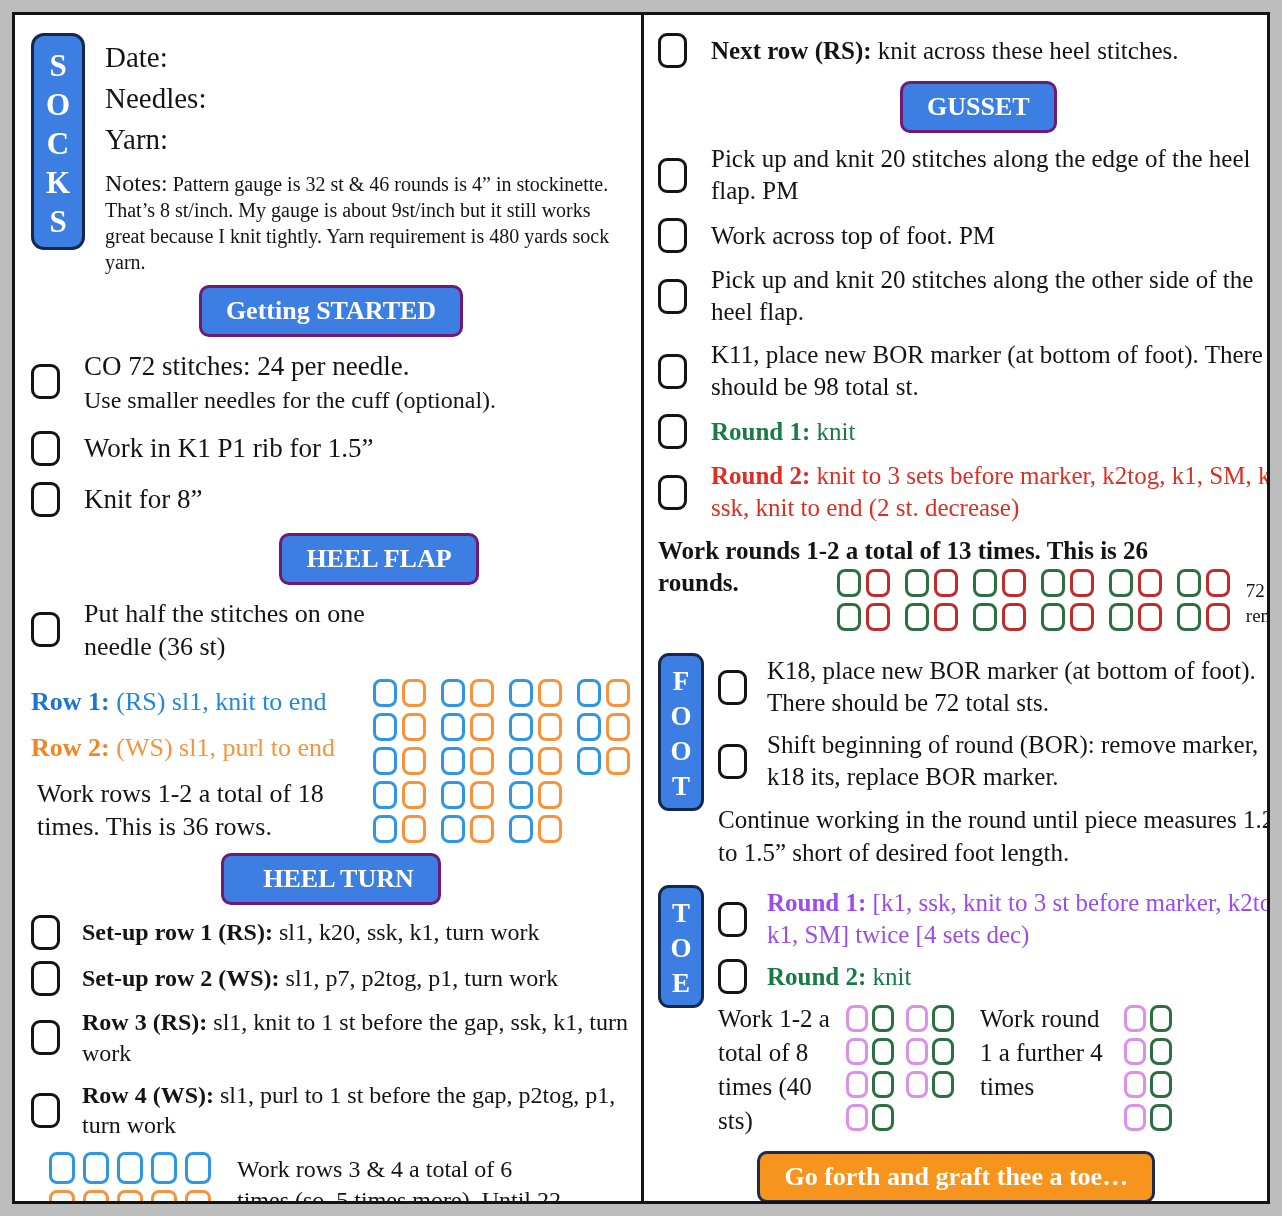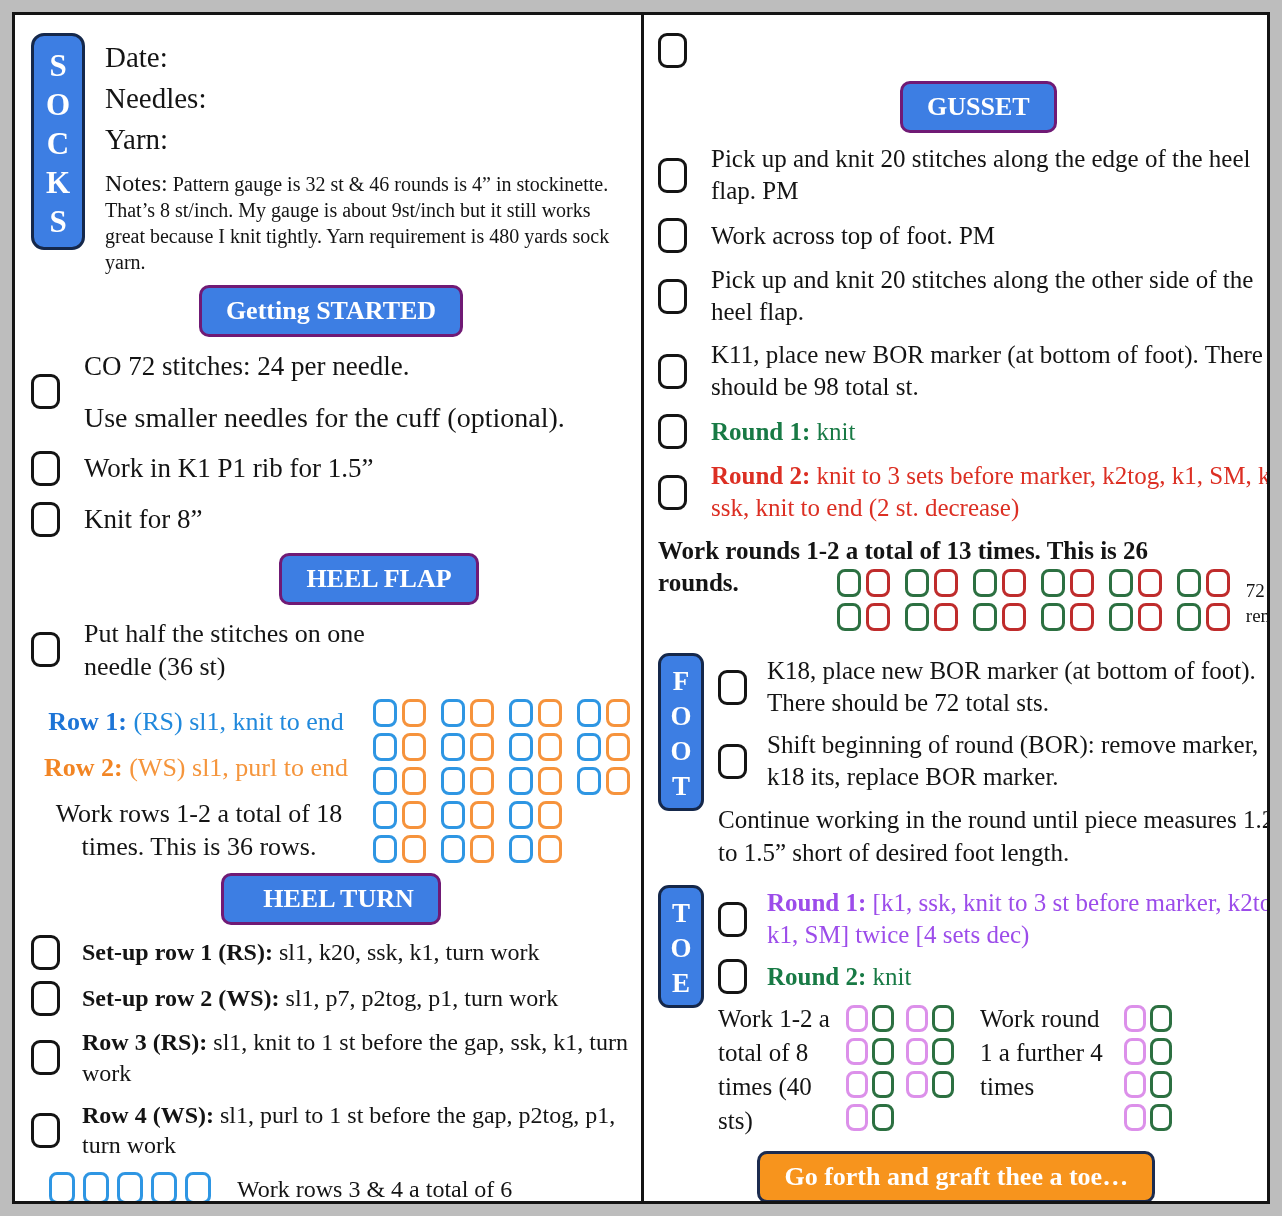--- a/index.html
+++ b/index.html
@@ -61,21 +61,21 @@
   
   .list { }
   .item { display: flex; align-items: center; gap: 24px; margin-bottom: 13px; }
   .cb {
     width: 29px; height: 35px; flex: none;
     border: 3px solid #141414; border-radius: 9px;
     background: #fff;
   }
   .item-body { line-height: 1.28; }
   .item-label { font-weight: bold; }
-  .item-sub { font-size: 28px; line-height: 1.25; margin-top: 16px; }
+  .item-sub { font-size: 24px; line-height: 1.25; margin-top: 1px; }
   .start-list { font-size: 27px; margin-top: 12px; }
   .start-list .item { margin-bottom: 16px; }
   .hf-item-list { font-size: 26px; margin-top: 12px; }
   .hf-item-list .item-body { max-width: 340px; }
   .ht-list { font-size: 24px; margin-top: 10px; }
   .ht-list .item { gap: 22px; margin-bottom: 11px; }
   .top-list { font-size: 25px; margin-top: 6px; }
   .gusset-list { font-size: 25px; margin-top: 10px; }
   .gusset-list .item { margin-bottom: 11px; }
   .foot-list { font-size: 25px; }
@@ -102,21 +102,21 @@
   .gb-violet { border-color: #dc90ea; }
   .grid.big .gbox { width: 26px; height: 32px; }
   .grid.big .grid-group { gap: 8px; }
   .grid.toe .gbox { width: 22px; height: 27px; }
   .grid.toe .grid-row { gap: 12px; margin-bottom: 6px; }
   .grid.toe .grid-group { gap: 4px; }
 
   
   .pill.hf { margin: 0 auto; transform: translateX(48px); }
   .hf-row { display: flex; gap: 12px; align-items: flex-start; margin-top: 14px; }
-  .hf-left { width: 330px; flex: none; padding-top: 8px; text-align: center; }
+  .hf-left { width: 330px; flex: none; padding-top: 8px; }
   .rowline { font-size: 26px; line-height: 1.3; margin-bottom: 12px; }
   .rl-label { font-weight: bold; }
   .rowline.blue { color: #2189dc; }
   .rowline.blue .rl-label { color: #1d74d6; }
   .rowline.orange { color: #f5953c; }
   .rowline.orange .rl-label { color: #f28524; }
   .hf-note { font-size: 26px; line-height: 1.3; margin-top: 8px; padding-left: 6px; }
   .hf-grid { margin-top: 2px; }
 
   .pill.ht { margin: 4px auto 0 auto; padding-left: 39px; }
@@ -333,20 +333,21 @@
         <div class="ht-note">Work rows 3 &amp; 4 a total of 6 times (so, 5 times more). Until 22 stitches remain.</div>
       </div>
 
     </div>
 
     <div class="col col-right">
 
       <div class="list top-list">
           <div class="item">
             <div class="cb"></div>
+            <div class="item-body"><span class="item-label">Next row (RS):</span><span class="item-text">  knit across these heel stitches.</span></div>
           </div>
         </div>
 
       <div class="pill center gusset">GUSSET</div>
 
       <div class="list gusset-list">
           <div class="item">
             <div class="cb"></div>
             <div class="item-body"><span class="item-text">Pick up and knit 20 stitches along the edge of the heel flap. PM</span></div>
           </div>

